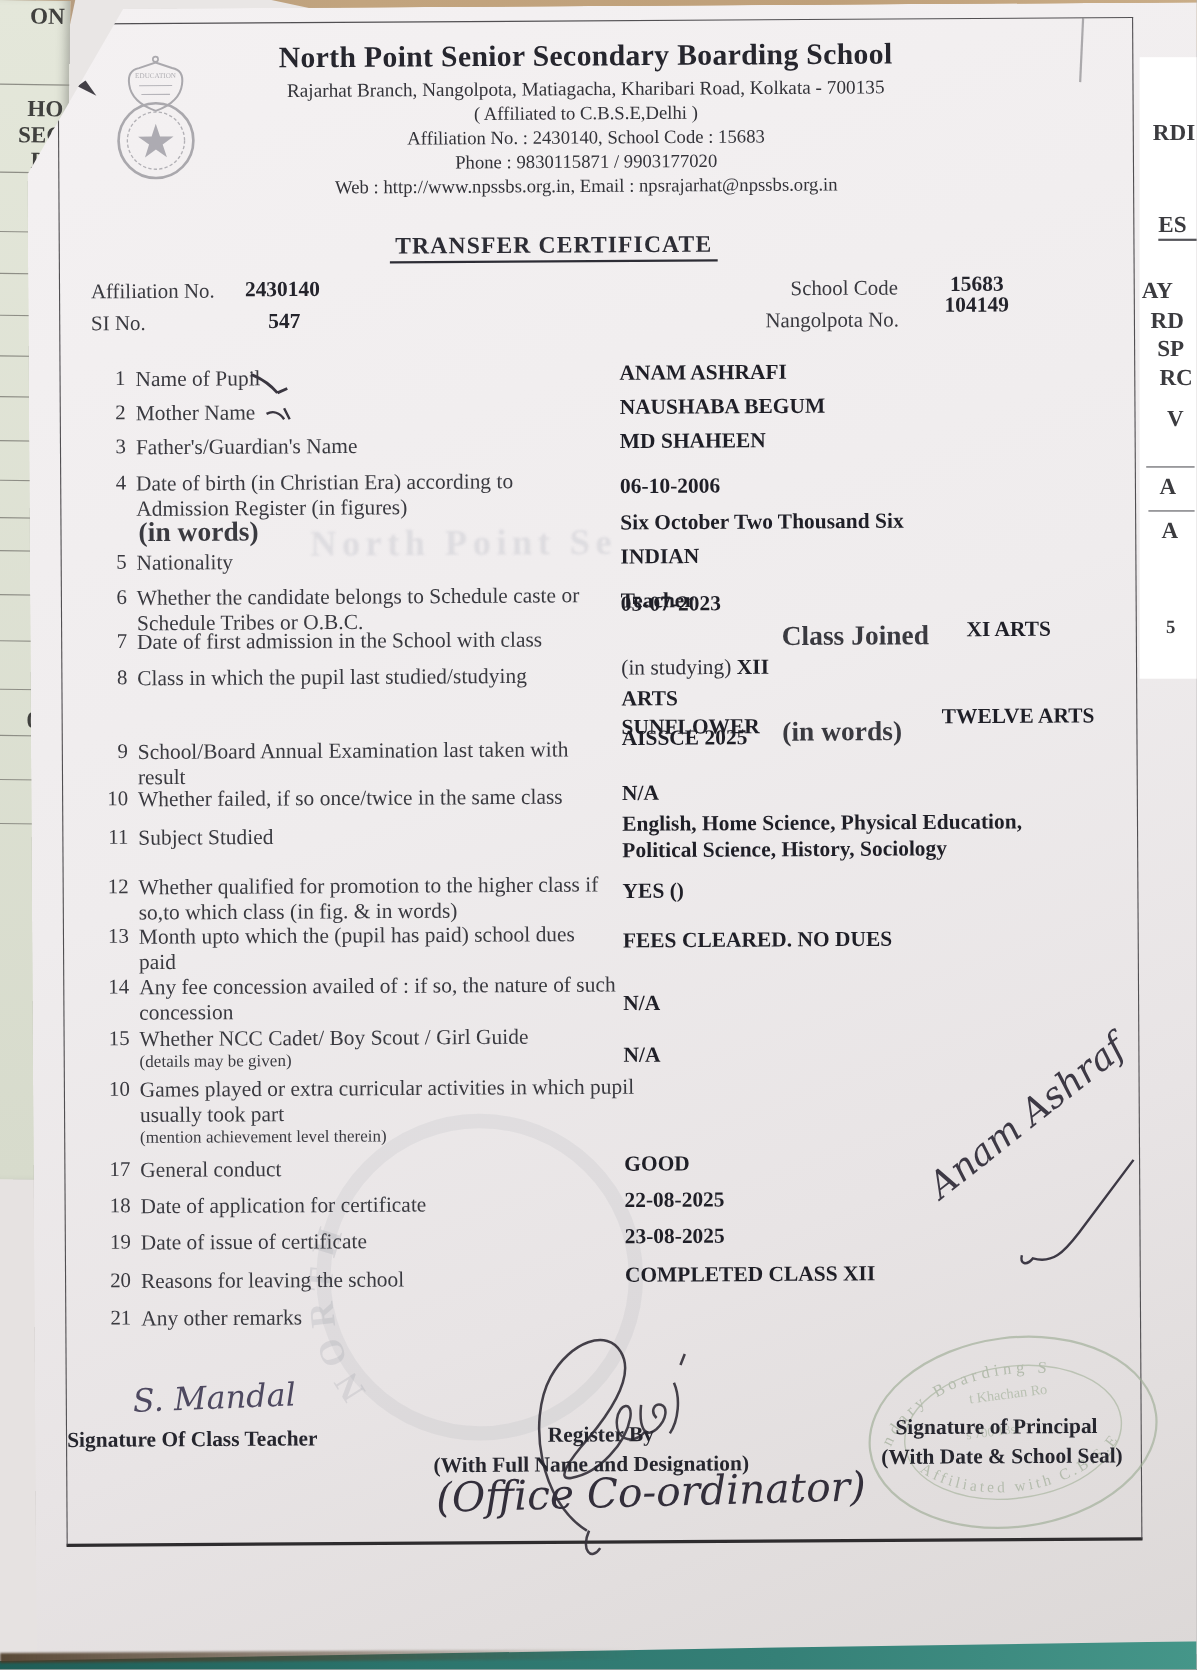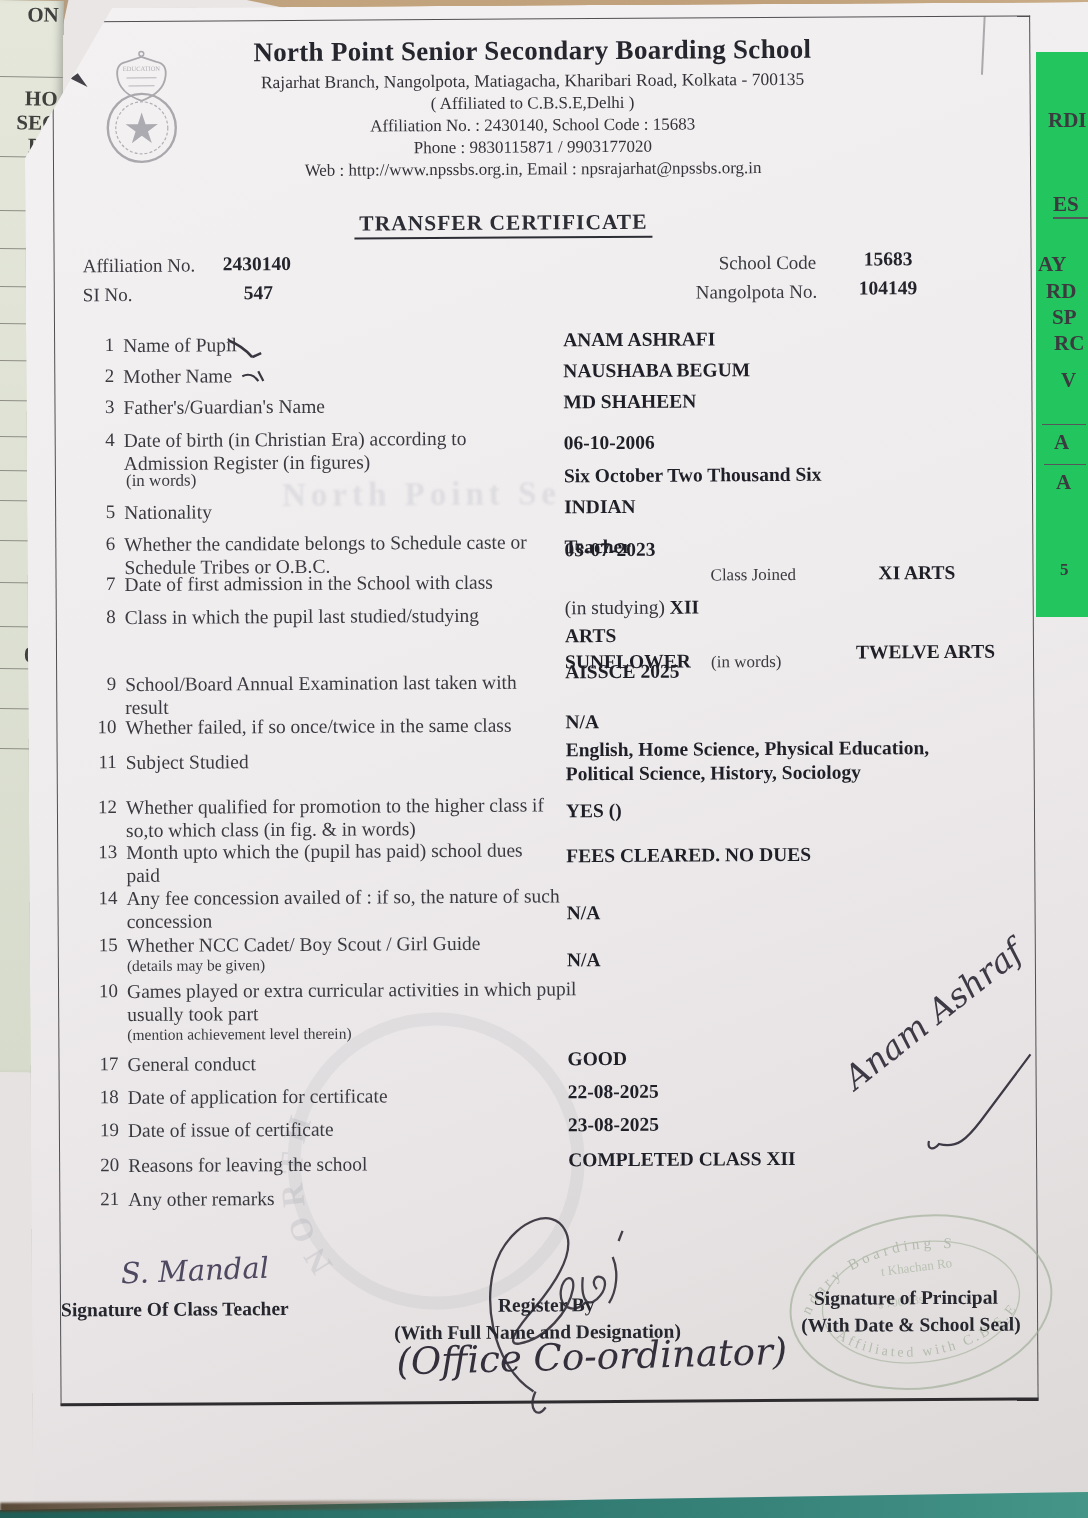--- a/index.html
+++ b/index.html
@@ -12,21 +12,21 @@
   
   .sheet-left{position:absolute;left:0;top:0;width:64px;height:1072px;
               background:linear-gradient(180deg,#e4e7da,#d7dbcc);
               transform:rotate(.8deg);transform-origin:top left;
               box-shadow:inset -9px 0 10px -6px rgba(0,0,0,.28);}
   .edge-item{position:absolute;right:5px;font-weight:bold;font-size:21px;color:#40403e;
              font-family:"Liberation Serif","DejaVu Sans",serif;white-space:nowrap;}
   .edge-line{position:absolute;left:0;width:100%;border-top:1.5px solid #8e8e86;}
   
   .sheet-right{position:absolute;left:1036px;top:52px;width:52px;height:565px;
-               background:#22c55e;z-index:5;}
+               background:#ffffff;z-index:5;}
   .sheet-right .edge-item{right:auto;color:#3b3b3f;}
   .sheet-right .edge-line{border-top:1.8px solid #55555a;}
   
   .cert{position:absolute;left:26px;top:6px;width:1066px;height:1502px;
         background:linear-gradient(160deg,#f4f1f2 0%,#efeced 45%,#e8e4e5 72%,#dcd8d7 100%);
         transform:rotate(-.35deg);transform-origin:420px 320px;
         clip-path:polygon(88px 0,100% 0,100% 100%,0 100%,0 150px);
         box-shadow:-4px 2px 6px rgba(0,0,0,.25);z-index:3;color:#2d2d35;}
   .frame{position:absolute;left:28px;top:13px;width:976px;height:1381px;
          border:1.6px solid #514f52;border-bottom:3px solid #2e2c2e;}
@@ -43,21 +43,21 @@
   .title-wrap span{font-size:21.5px;font-weight:bold;letter-spacing:1px;
                    border-bottom:2.2px solid #2d2d35;padding:0 5px 2px;}
   .m-lbl{position:absolute;font-size:19px;color:#3a3a40;white-space:nowrap;}
   .m-val{position:absolute;font-size:19.5px;font-weight:bold;color:#24242c;white-space:nowrap;}
   .r-num{position:absolute;left:60px;width:28px;text-align:right;font-size:19px;color:#3a3a40;}
   .r-lbl{position:absolute;left:97px;width:455px;font-size:19.5px;line-height:1.18;color:#3a3a40;}
   .r-note{font-size:15.5px;line-height:1.1;}
   .r-val{position:absolute;left:537px;font-size:19.5px;font-weight:bold;color:#1f1f27;white-space:nowrap;}
   .r-val.wrap{white-space:normal;width:402px;line-height:1.22;}
   .r-val .reg{font-weight:normal;color:#33333b;}
-  .r-mid{position:absolute;font-size:17px;color:#3a3a40;white-space:nowrap;}
+  .r-mid{position:absolute;font-size:25px;color:#3a3a40;white-space:nowrap;font-weight:bold;}
   .hand{position:absolute;font-style:italic;color:#4e4960;white-space:nowrap;
         font-family:"DejaVu Serif",serif;}
   .sig-lbl{position:absolute;font-size:19.5px;font-weight:bold;color:#26262e;white-space:nowrap;}
   .sig-student{position:absolute;left:788px;top:992px;width:230px;text-align:center;
                transform:rotate(-38deg);font-size:33px;font-style:italic;color:#3d3945;
                font-family:"DejaVu Serif",serif;white-space:nowrap;}
   .stamp{position:absolute;left:749px;top:1204px;opacity:.62;transform:rotate(-7deg);}
   .ghost{position:absolute;color:rgba(125,133,150,.16);font-weight:bold;white-space:nowrap;}
   svg.mark{position:absolute;}
   .table-band{position:absolute;left:0;top:1486px;width:1088px;height:32px;z-index:8;
@@ -152,21 +152,21 @@
       </text>
     </svg>
 
     <span class="m-lbl" style="left:57px;top:247px">Affiliation No.</span>
     <span class="m-val" style="left:197px;top:246px">2430140</span>
     <span class="m-lbl" style="left:693px;top:248px">School Code</span>
     <span class="m-val" style="left:838px;top:245px">15683</span>
     <span class="m-lbl" style="left:57px;top:276px">SI No.</span>
     <span class="m-val" style="left:218px;top:275px">547</span>
     <span class="m-lbl" style="left:670px;top:277px">Nangolpota No.</span>
-    <span class="m-val" style="left:833px;top:274px">104149</span>
+    <span class="m-val" style="left:833px;top:264px">104149</span>
 
     <span class="r-num" style="top:326px">1</span>
     <span class="r-lbl" style="top:326px">Name of Pupil</span>
     <span class="r-val" style="top:324px">ANAM ASHRAFI</span>
     <svg class="mark" style="left:198px;top:330px" width="40" height="26" viewBox="0 0 40 26">
       <path d="M4 3 C14 7 22 13 28 20 M28 20 l9 -4" fill="none" stroke="#3a3640" stroke-width="2.6"></path>
       </svg>
 
     <span class="r-num" style="top:357px">2</span>
     <span class="r-lbl" style="top:357px">Mother Name</span>

